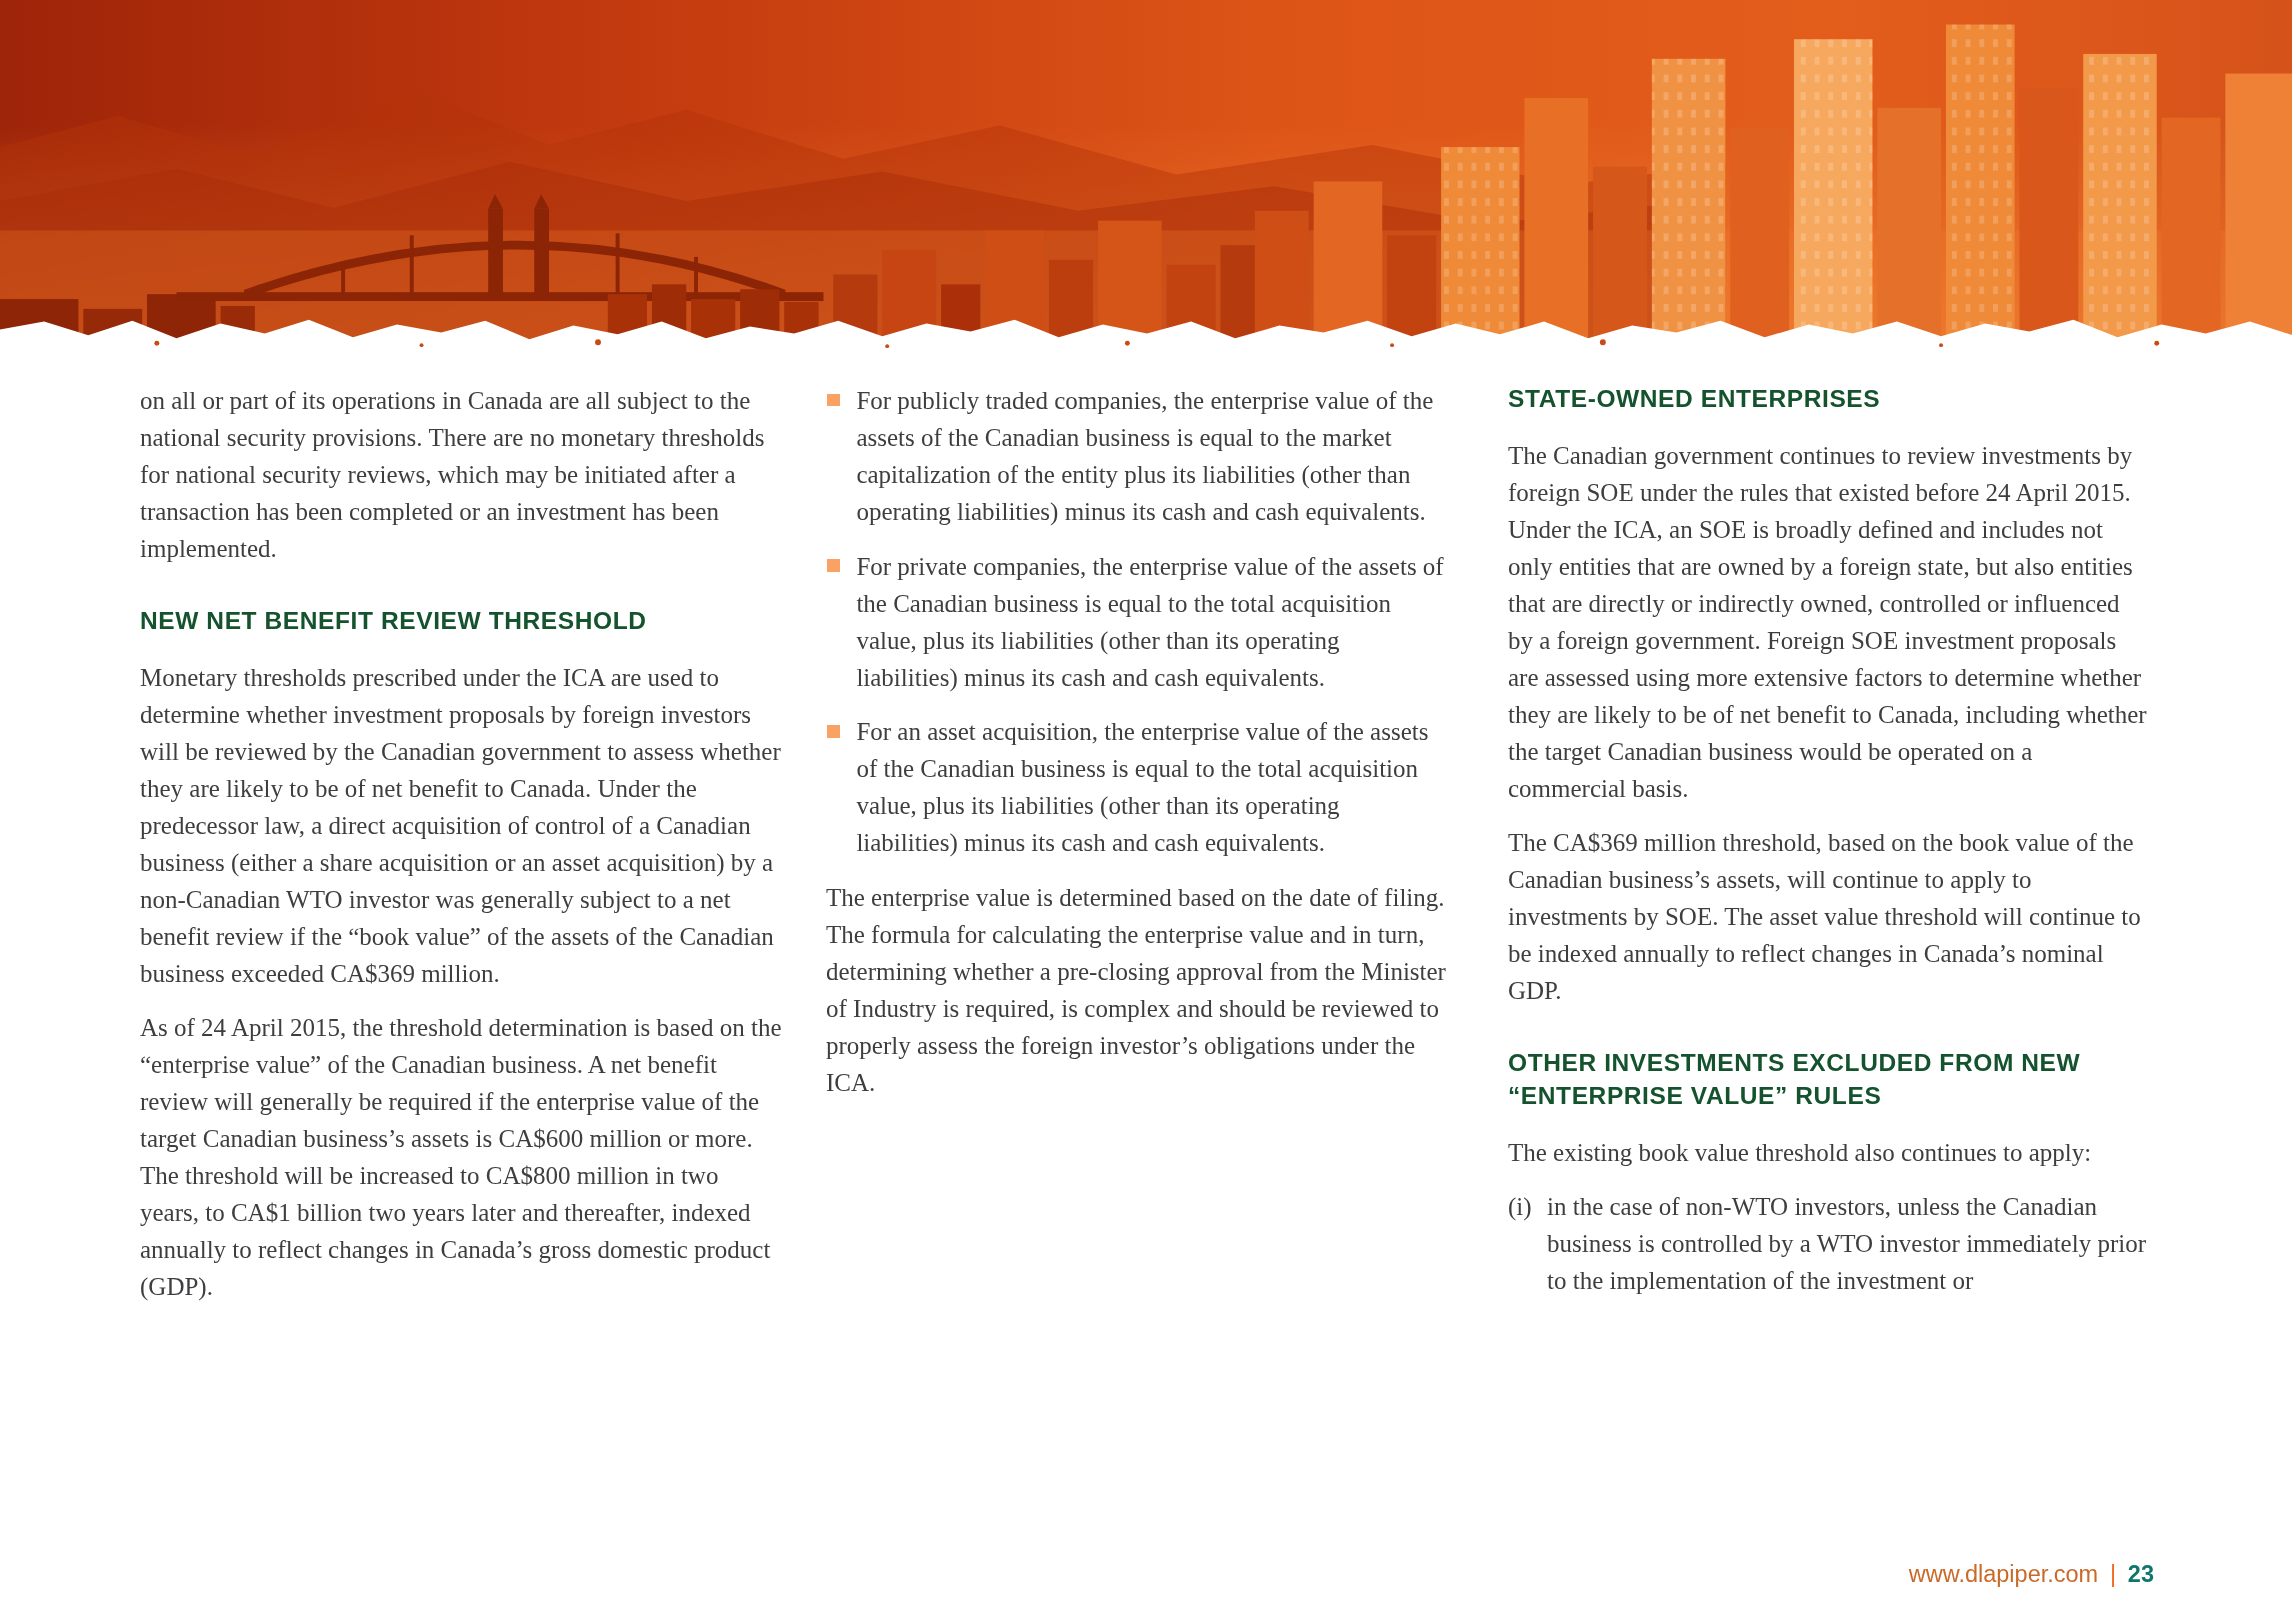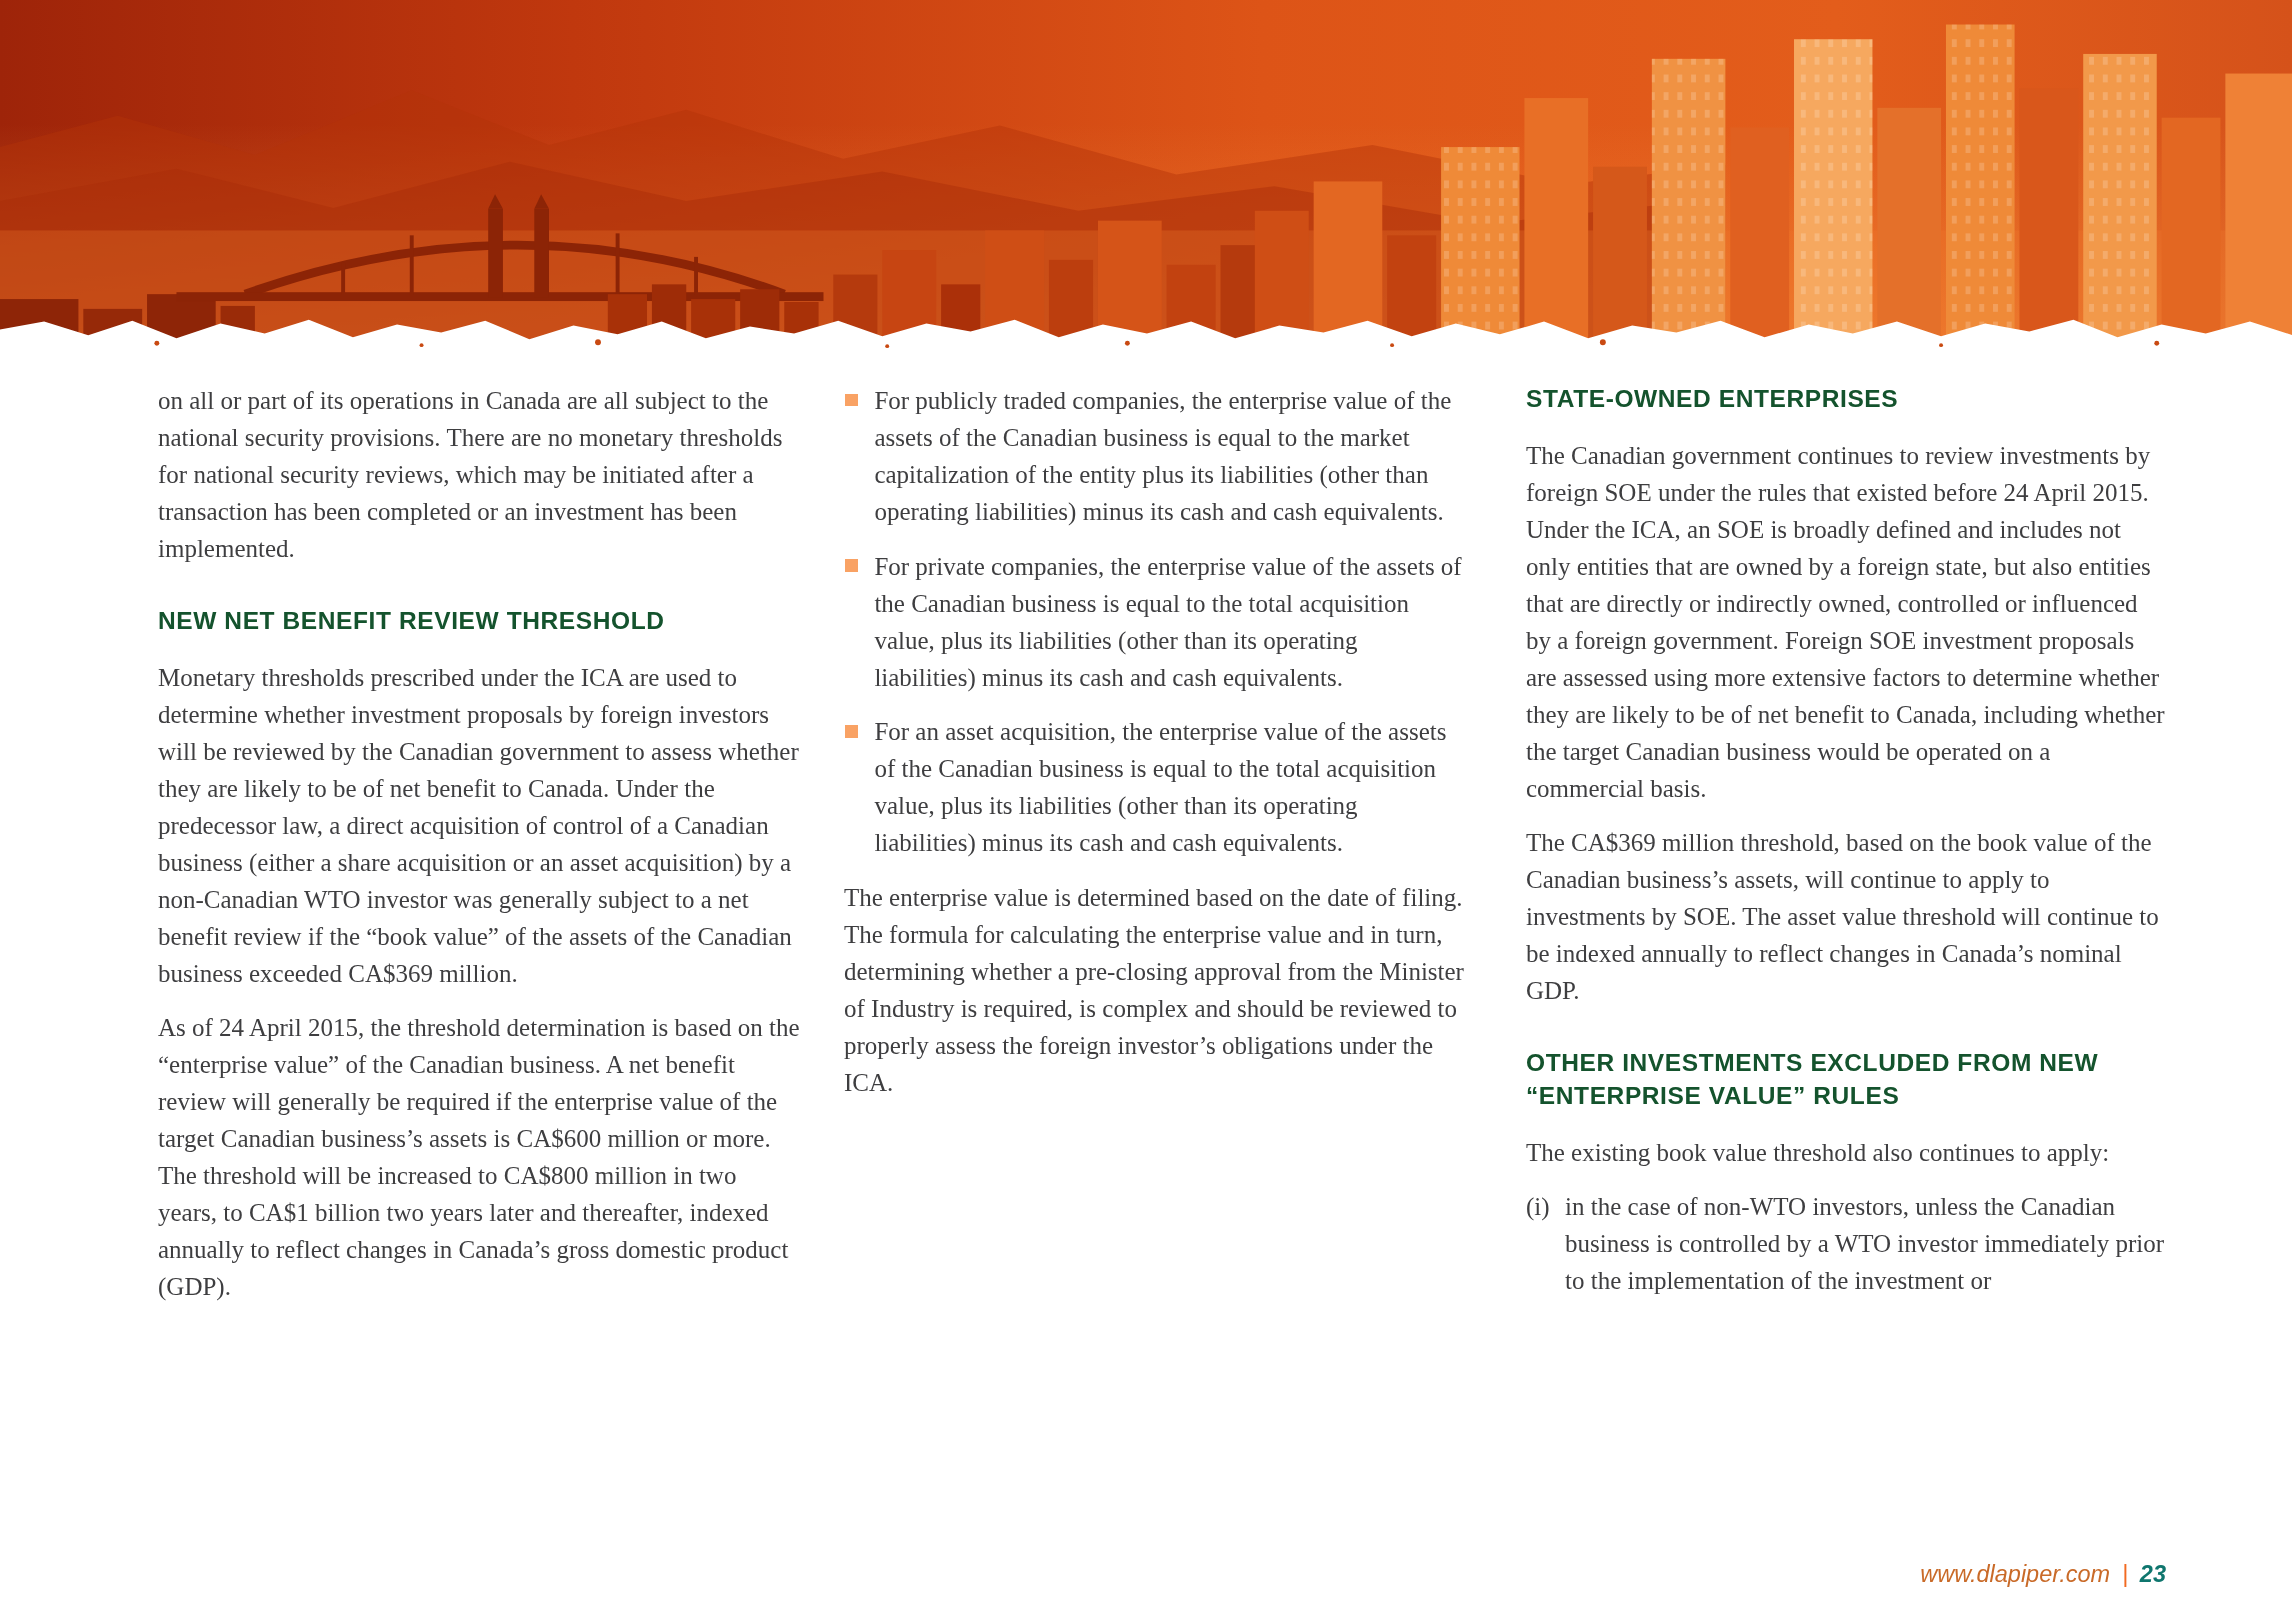--- a/index.html
+++ b/index.html
@@ -16,21 +16,21 @@
   .header-art {
     position:absolute; top:0; left:0;
     width:2293px; height:353px;
   }
   .header-art svg { display:block; width:100%; height:100%; }
 
   
   .content {
     position:absolute;
     top:382px;
-    left:158px;
+    left:140px;
     width:2019px;
     display:flex;
   }
   .col { font-size:25px; line-height:37px; }
   .col-1 { width:643px; }
   .col-2 { width:621px; margin-left:43px; }
   .col-3 { width:639px; margin-left:61px; }
 
   .col p { margin:0 0 17.6px 0; }
 
@@ -55,27 +55,26 @@
   .bullet-text { flex:1; }
 
   .roman-item { display:flex; margin:0 0 17.6px 0; }
   .roman-marker { flex:none; width:39px; }
   .roman-text { flex:1; }
 
   
   .footer {
     position:absolute;
     top:1560px;
-    right:127px;
+    right:139px;
     font-family:"Liberation Sans", sans-serif;
     font-size:23.5px;
     line-height:29px;
     display:flex;
     align-items:center;
-    font-style:italic;
   }
   .footer-url { color:#C96A28; text-decoration:none; }
   .footer-sep { color:#F26A21; margin:0 11.8px; }
   .footer-page { color:#0f766e; font-weight:bold; }
 </style>
 </head>
 <body>
 
 <div class="page">
 

